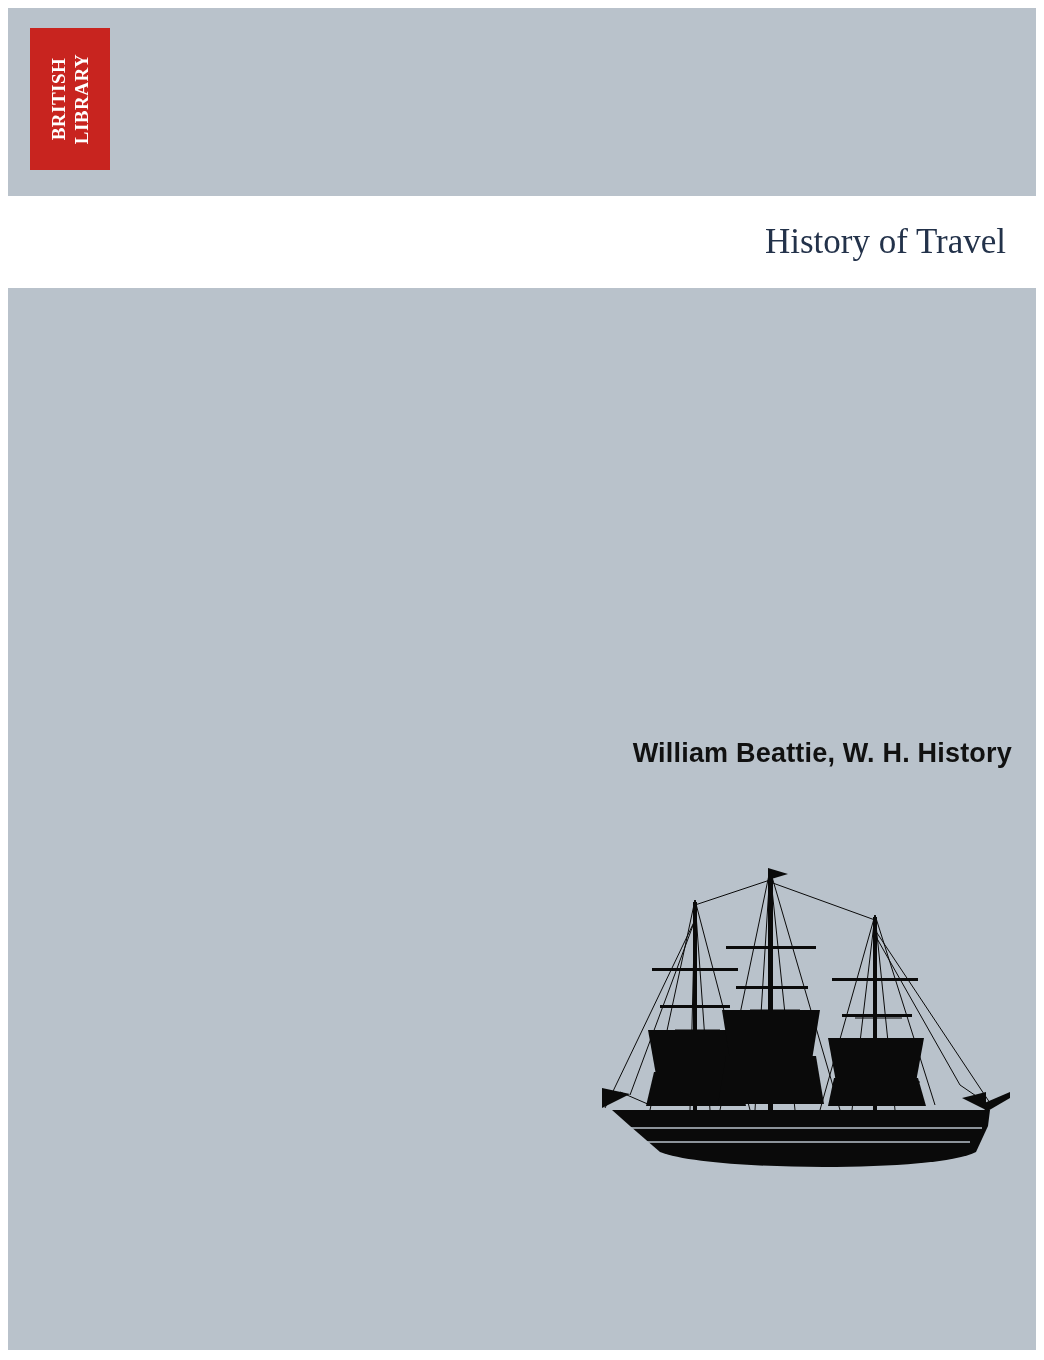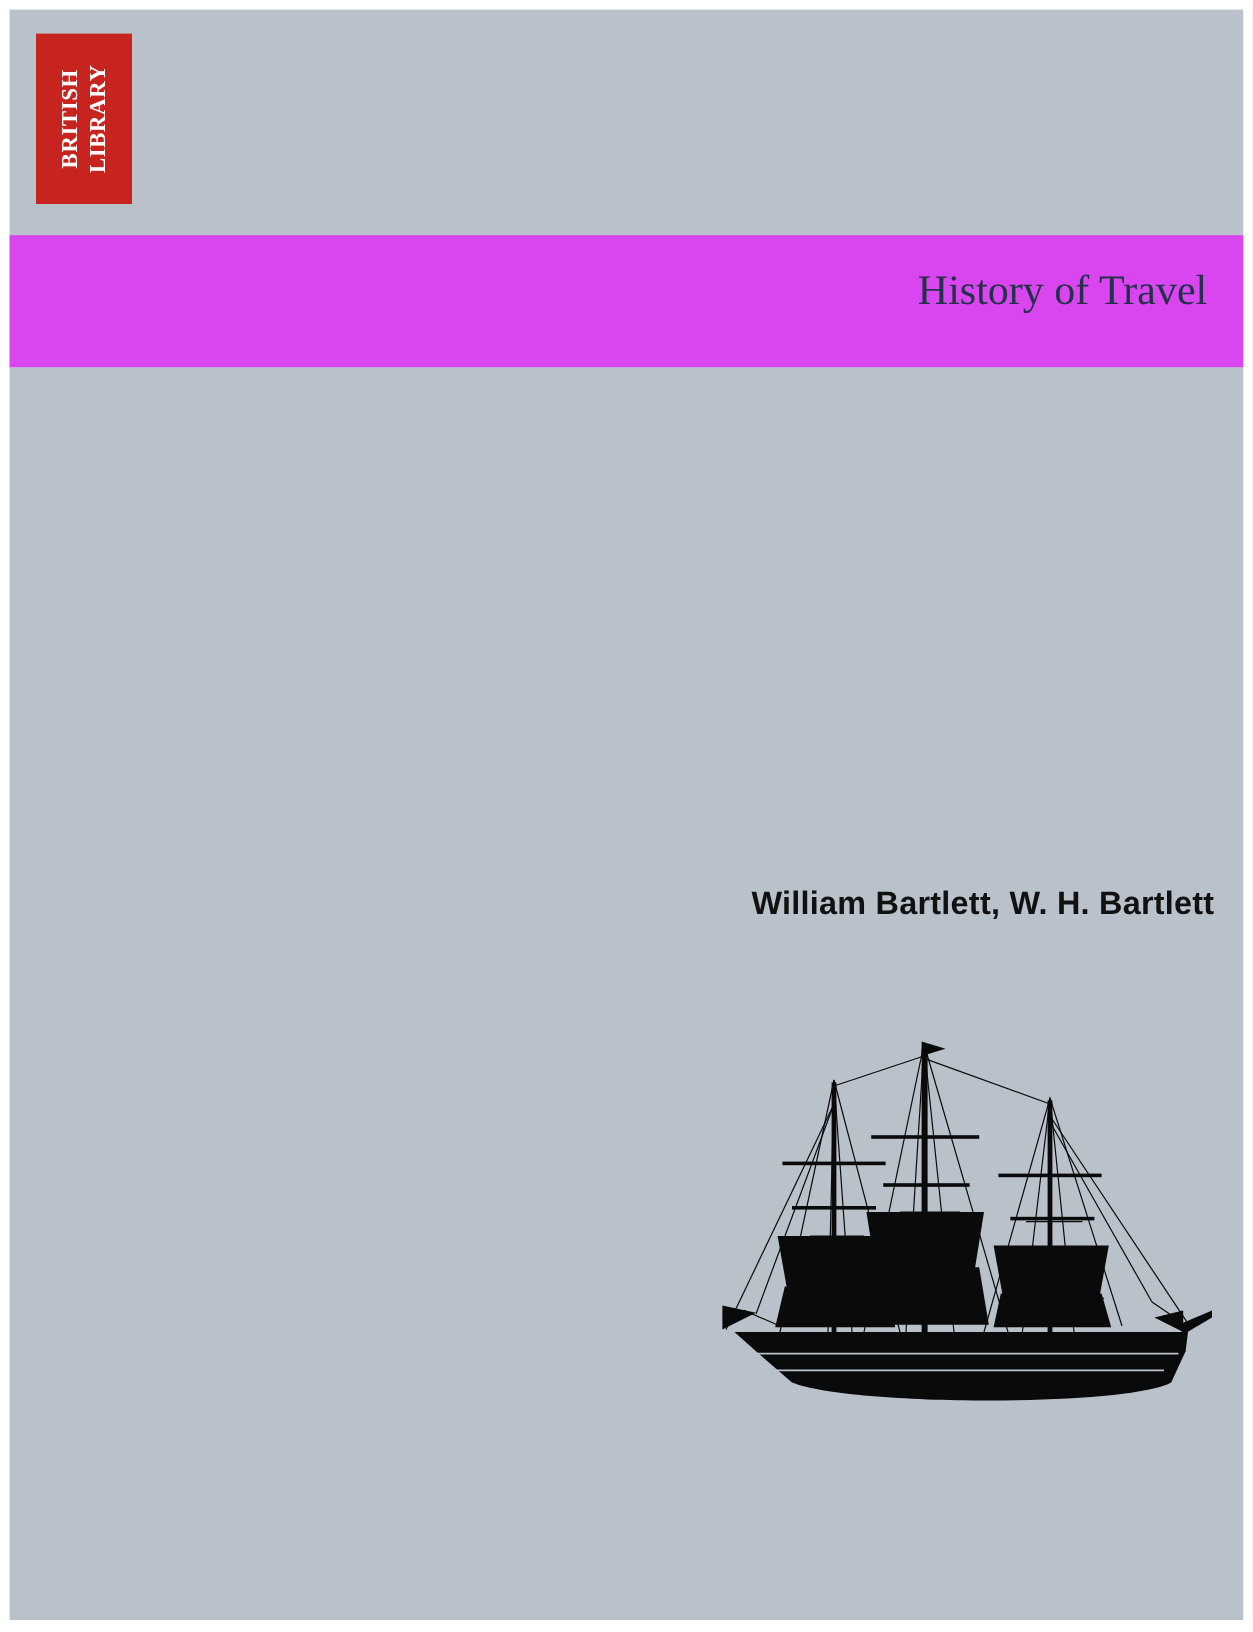--- a/index.html
+++ b/index.html
@@ -76,22 +76,22 @@
   .bl-line {
     display: block;
   }
 
   
   .category-band {
     position: absolute;
     top: 196px;
     left: 8px;
     width: 1028px;
-    height: 110px;
-    background: #d946ef;
+    height: 92px;
+    background: #ffffff;
   }
   .category-text {
     position: absolute;
     right: 30px;
     top: 26px;
     font-size: 35px;
     color: #23324a;
     font-family: "Liberation Serif", serif;
   }
 
@@ -148,21 +148,21 @@
       <span class="bl-line">BRITISH</span>
       <span class="bl-line">LIBRARY</span>
     </div>
   </div>
 
   <div class="category-band">
     <div class="category-text">History of Travel</div>
   </div>
 
 
-  <div class="authors">William Bartlett, W. H. Bartlett</div>
+  <div class="authors">William Beattie, W. H. History</div>
 
   <div class="ship">
     <svg width="420" height="320" viewBox="0 0 420 320" xmlns="http://www.w3.org/2000/svg">
       <g stroke="#0a0a0a" stroke-width="1" fill="none">
 
         <path d="M60,250 L105,40 L160,250"></path>
         <path d="M100,250 L105,40 L120,250"></path>
         <path d="M130,250 L180,10 L250,250"></path>
         <path d="M165,250 L180,10 L205,250"></path>
         <path d="M230,250 L285,55 L345,245"></path>

